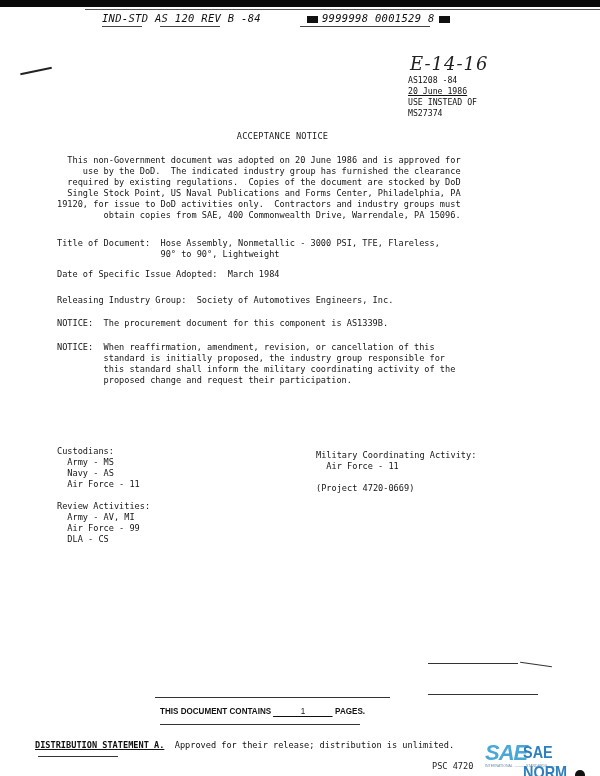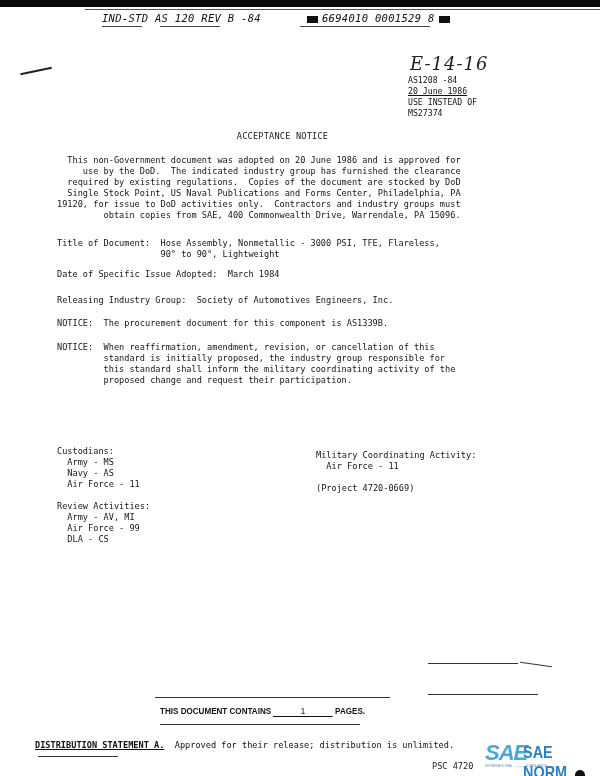--- a/index.html
+++ b/index.html
@@ -41,21 +41,21 @@
   .logo .sub { position:absolute; left:0; top:24px; font-family:"Liberation Sans",sans-serif; font-size:3.5px; color:#6a8fb0; white-space:pre; }
   .dot { position:absolute; width:10px; height:6px; background:#111; border-radius:6px 6px 0 0; left:575px; top:770px; }
 </style>
 </head>
 <body>
 
 <div class="topbar"></div>
 <div class="topbar-line"></div>
 
 <div class="hdr hdr-left">IND-STD AS 120 REV B -84</div>
-<div class="hdr hdr-right"><span class="blk"></span><span>6694010 0001529 8</span><span class="blk"></span></div>
+<div class="hdr hdr-right"><span class="blk"></span><span>9999998 0001529 8</span><span class="blk"></span></div>
 <div class="hdr-underline" style="left:102px;width:40px;"></div>
 <div class="hdr-underline" style="left:160px;width:60px;"></div>
 <div class="hdr-underline" style="left:300px;width:130px;"></div>
 
 <div class="scribble"></div>
 
 <div class="hand">E-14-16</div>
 
 <div class="ref">
   <div>AS1208 -84</div>

